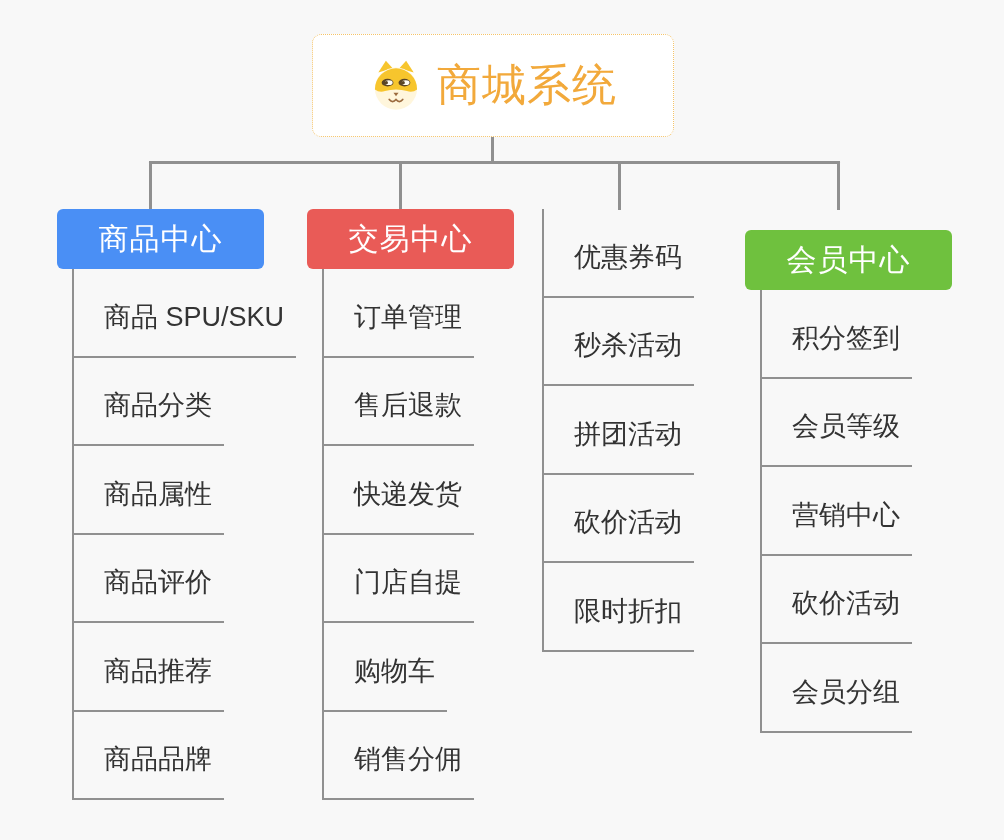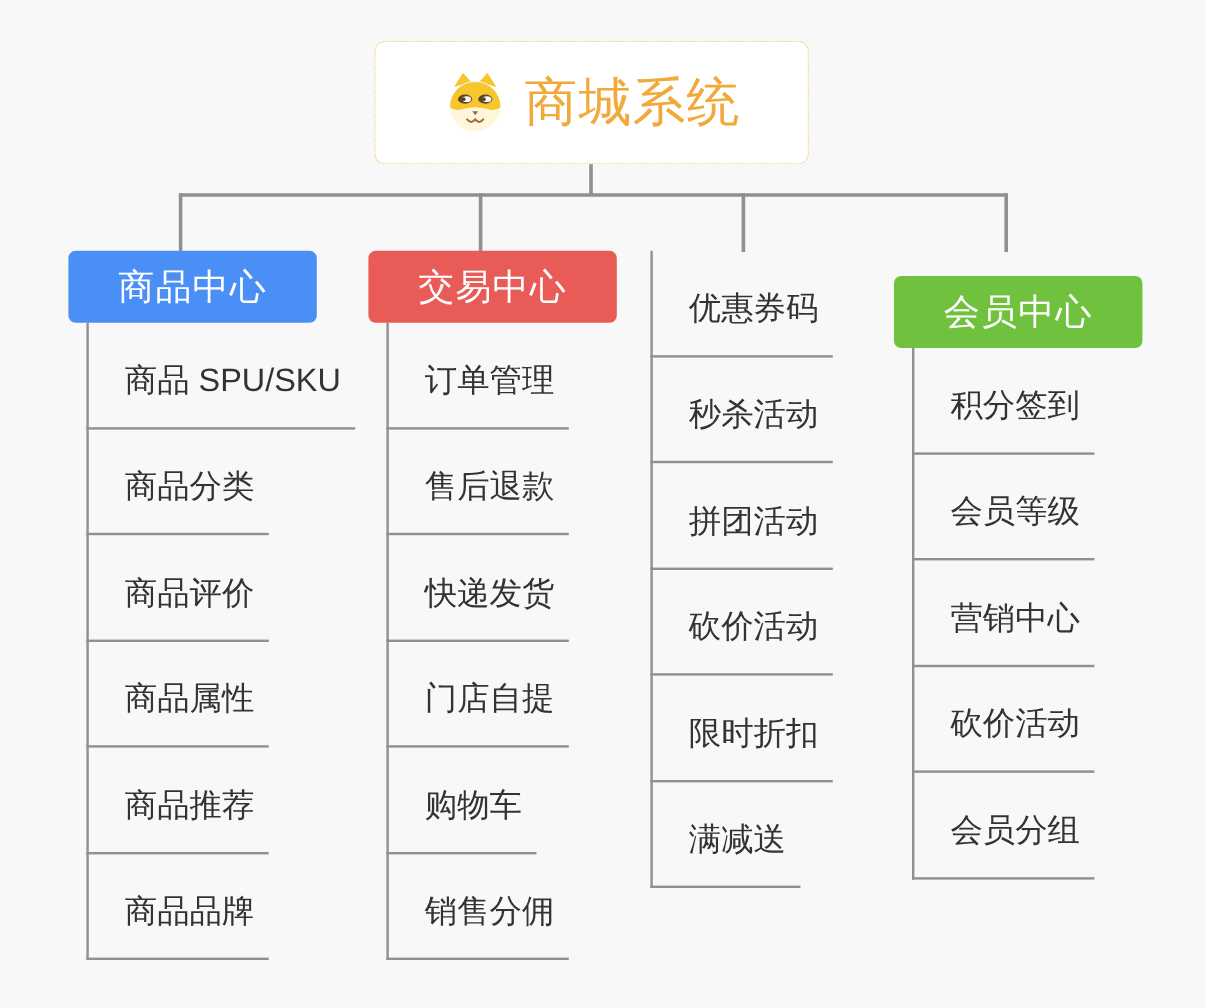--- a/index.html
+++ b/index.html
@@ -127,24 +127,24 @@
   <div class="branch b0">
     <div class="branch-header" style="background: rgb(74, 143, 245);">商品中心</div>
     <div class="branch-children">
       <div class="child-row">
           <span class="child-label">商品 SPU/SKU</span>
         </div>
       <div class="child-row">
           <span class="child-label">商品分类</span>
         </div>
       <div class="child-row">
+          <span class="child-label">商品属性</span>
+        </div>
+      <div class="child-row">
           <span class="child-label">商品评价</span>
-        </div>
-      <div class="child-row">
-          <span class="child-label">商品属性</span>
         </div>
       <div class="child-row">
           <span class="child-label">商品推荐</span>
         </div>
       <div class="child-row">
           <span class="child-label">商品品牌</span>
         </div>
     </div>
   </div>
 
@@ -182,23 +182,20 @@
         </div>
       <div class="child-row">
           <span class="child-label">拼团活动</span>
         </div>
       <div class="child-row">
           <span class="child-label">砍价活动</span>
         </div>
       <div class="child-row">
           <span class="child-label">限时折扣</span>
         </div>
-      <div class="child-row">
-          <span class="child-label">满减送</span>
-        </div>
     </div>
   </div>
 
   <div class="branch b3">
     <div class="branch-header" style="background: rgb(111, 193, 62); margin-top: 21px;">会员中心</div>
     <div class="branch-children">
       <div class="child-row">
           <span class="child-label">积分签到</span>
         </div>
       <div class="child-row">

